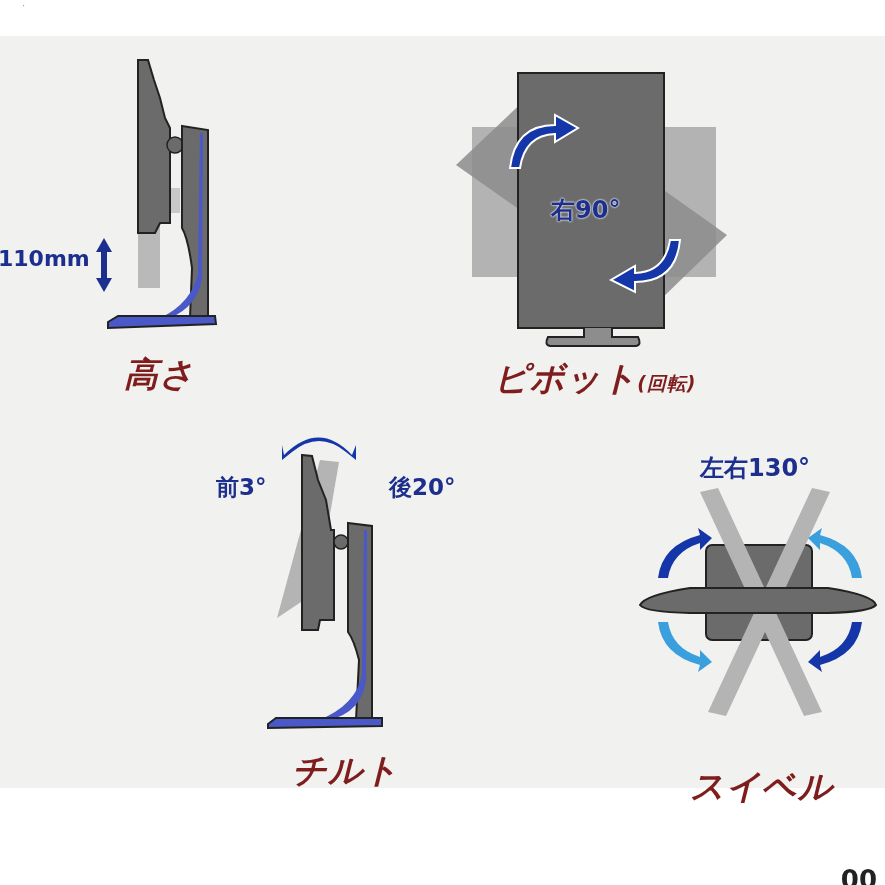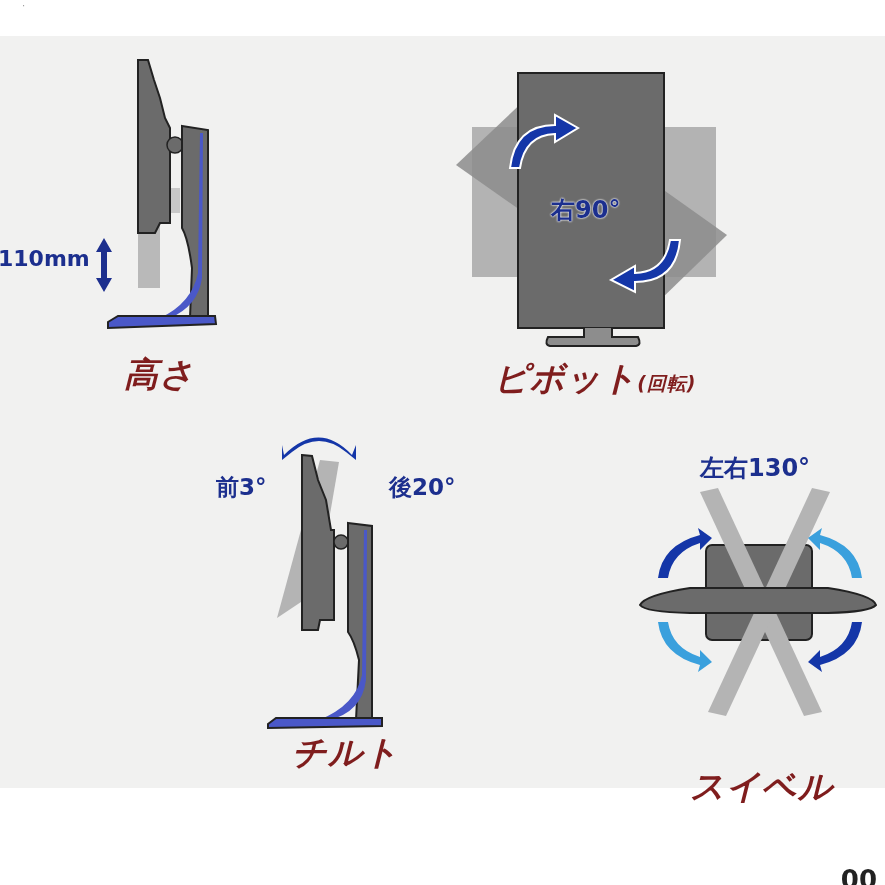--- a/index.html
+++ b/index.html
@@ -59,21 +59,21 @@
     <path d="M318 455 L328 456 L334 480 L342 500 L347 530 L350 530 L350 620 L336 620 L334 630 L318 630 Z" fill="#6b6b6b" stroke="#222" stroke-width="2"></path>
     <circle cx="357" cy="542" r="7" fill="#6b6b6b" stroke="#222" stroke-width="1.5"></circle>
     <path d="M364 523 L388 526 L388 720 L372 720 L375 660 Q370 640 364 632 Z" fill="#6b6b6b" stroke="#222" stroke-width="2"></path>
     <path d="M380 530 L383 530 L382 680 Q378 712 345 720 L335 720 Q372 705 378 675 Z" fill="#4a58c8"></path>
     <path d="M284 724 L292 718 L398 718 L398 726 L284 728 Z" fill="#4a58c8" stroke="#222" stroke-width="2"></path>
     <path d="M300 455 Q335 420 368 455 L372 445 L372 460 L362 452 Q335 430 308 452 L298 460 L298 445 Z" fill="#1436a8"></path>
   </svg>
   <div class="blue" style="left:12px;top:52px;font-size:23px;">前3°</div>
   <div class="blue" style="left:148px;top:52px;font-size:23px;margin-left:37px;">後20°</div>
 </div>
-<div class="label" style="left:292px;top:730px;">チルト</div>
+<div class="label" style="left:292px;top:748px;">チルト</div>
 
 <div class="fig" style="left:630px;top:440px;width:255px;height:290px;">
   <svg width="255" height="290" viewBox="630 440 255 290">
     <rect x="706" y="545" width="106" height="95" rx="6" fill="#6b6b6b" stroke="#222" stroke-width="2"></rect>
     <polygon points="700,492 718,488 822,712 804,716" fill="#b4b4b4"></polygon>
     <polygon points="812,488 830,492 726,716 708,712" fill="#b4b4b4"></polygon>
     <path d="M640 605 Q645 595 690 588 L828 588 Q873 595 876 605 Q870 612 828 613 L690 613 Q645 612 640 605 Z" fill="#6b6b6b" stroke="#222" stroke-width="2"></path>
     <path d="M658 578 Q662 545 700 535 L698 528 L712 538 L700 550 L700 543 Q672 552 668 578 Z" fill="#1436a8"></path>
     <path d="M862 578 Q858 545 820 535 L822 528 L808 538 L820 550 L820 543 Q848 552 852 578 Z" fill="#3aa0dd"></path>
     <path d="M658 622 Q662 655 700 665 L698 672 L712 662 L700 650 L700 657 Q672 648 668 622 Z" fill="#3aa0dd"></path>

